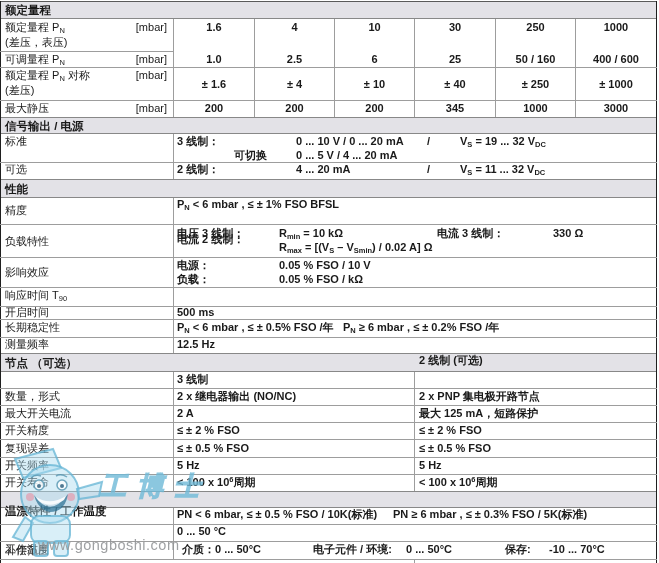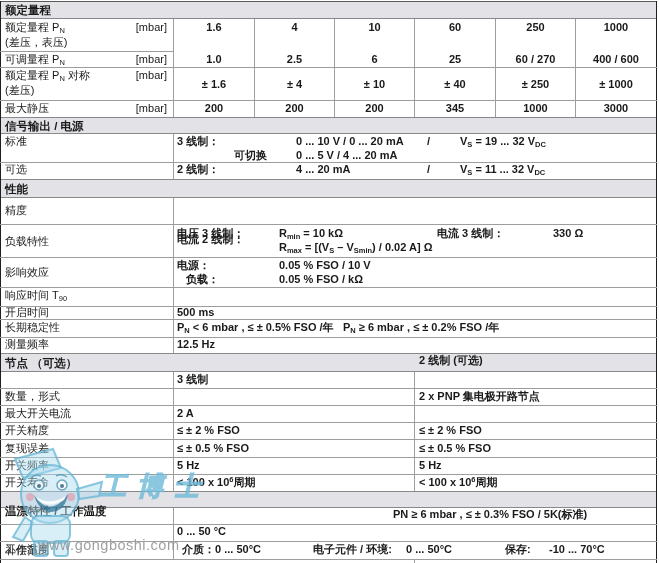--- a/index.html
+++ b/index.html
@@ -79,31 +79,31 @@
   <div class="t ttl" style="left:5px;top:183px">性能</div>
   <div class="t ttl" style="left:5px;top:357px">节点 （可选）</div>
   <div class="t ttl" style="left:5px;top:505px">温漂特性 / 工作温度</div>
 
   <div class="t" style="left:5px;top:21px">额定量程 P<sub>N</sub></div>
   <div class="t" style="left:5px;top:36px">(差压，表压)</div>
   <div class="t unit" style="top:21px">[mbar]</div>
   <div class="t num" style="left:174px;top:21px;width:80px">1.6</div>
   <div class="t num" style="left:255px;top:21px;width:79px">4</div>
   <div class="t num" style="left:335px;top:21px;width:79px">10</div>
-  <div class="t num" style="left:415px;top:21px;width:80px">60</div>
+  <div class="t num" style="left:415px;top:21px;width:80px">30</div>
   <div class="t num" style="left:496px;top:21px;width:79px">250</div>
   <div class="t num" style="left:576px;top:21px;width:80px">1000</div>
 
   <div class="t" style="left:5px;top:53px">可调量程 P<sub>N</sub></div>
   <div class="t unit" style="top:53px">[mbar]</div>
   <div class="t num" style="left:174px;top:53px;width:80px">1.0</div>
   <div class="t num" style="left:255px;top:53px;width:79px">2.5</div>
   <div class="t num" style="left:335px;top:53px;width:79px">6</div>
   <div class="t num" style="left:415px;top:53px;width:80px">25</div>
-  <div class="t num" style="left:496px;top:53px;width:79px">60 / 270</div>
+  <div class="t num" style="left:496px;top:53px;width:79px">50 / 160</div>
   <div class="t num" style="left:576px;top:53px;width:80px">400 / 600</div>
 
   <div class="t" style="left:5px;top:69px">额定量程 P<sub>N</sub> 对称</div>
   <div class="t" style="left:5px;top:84px">(差压)</div>
   <div class="t unit" style="top:69px">[mbar]</div>
   <div class="t num" style="left:174px;top:78px;width:80px">± 1.6</div>
   <div class="t num" style="left:255px;top:78px;width:79px">± 4</div>
   <div class="t num" style="left:335px;top:78px;width:79px">± 10</div>
   <div class="t num" style="left:415px;top:78px;width:80px">± 40</div>
   <div class="t num" style="left:496px;top:78px;width:79px">± 250</div>
@@ -126,72 +126,76 @@
   <div class="t b" style="left:234px;top:149px">可切换</div>
   <div class="t b" style="left:296px;top:149px">0 ... 5 V / 4 ... 20 mA</div>
 
   <div class="t" style="left:5px;top:163px">可选</div>
   <div class="t b" style="left:177px;top:163px">2 线制：</div>
   <div class="t b" style="left:296px;top:163px">4 ... 20 mA</div>
   <div class="t b" style="left:427px;top:163px">/</div>
   <div class="t b" style="left:460px;top:163px">V<sub>S</sub> = 11 ... 32 V<sub>DC</sub></div>
 
   <div class="t" style="left:5px;top:204px">精度</div>
+  <div class="t b" style="left:177px;top:198px">P<sub>N</sub> &lt; 6 mbar , ≤ ± 1% FSO BFSL</div>
 
   <div class="t" style="left:5px;top:235px">负载特性</div>
   <div class="t b" style="left:177px;top:227px">电压 3 线制：</div>
   <div class="t b" style="left:279px;top:227px">R<sub>min</sub> = 10 kΩ</div>
   <div class="t b" style="left:437px;top:227px">电流 3 线制：</div>
   <div class="t b" style="left:553px;top:227px">330 Ω</div>
   <div class="t b" style="left:177px;top:233px">电流 2 线制：</div>
   <div class="t b" style="left:279px;top:241px">R<sub>max</sub> = [(V<sub>S</sub> – V<sub>Smin</sub>) / 0.02 A] Ω</div>
 
   <div class="t" style="left:5px;top:266px">影响效应</div>
   <div class="t b" style="left:177px;top:259px">电源：</div>
   <div class="t b" style="left:279px;top:259px">0.05 % FSO / 10 V</div>
-  <div class="t b" style="left:186px;top:273px">负载：</div>
+  <div class="t b" style="left:177px;top:273px">负载：</div>
   <div class="t b" style="left:279px;top:273px">0.05 % FSO / kΩ</div>
 
   <div class="t" style="left:5px;top:289px">响应时间 T<sub>90</sub></div>
 
   <div class="t" style="left:5px;top:306px">开启时间</div>
   <div class="t b" style="left:177px;top:306px">500 ms</div>
 
   <div class="t" style="left:5px;top:321px">长期稳定性</div>
   <div class="t b" style="left:177px;top:321px">P<sub>N</sub> &lt; 6 mbar , ≤ ± 0.5% FSO /年</div>
   <div class="t b" style="left:343px;top:321px">P<sub>N</sub> ≥ 6 mbar , ≤ ± 0.2% FSO /年</div>
 
   <div class="t" style="left:5px;top:338px">测量频率</div>
   <div class="t b" style="left:177px;top:338px">12.5 Hz</div>
 
   <div class="t b" style="left:177px;top:373px">3 线制</div>
   <div class="t b" style="left:419px;top:354px">2 线制 (可选)</div>
 
   <div class="t" style="left:5px;top:390px">数量，形式</div>
+  <div class="t b" style="left:177px;top:390px">2 x 继电器输出 (NO/NC)</div>
   <div class="t b" style="left:419px;top:390px">2 x PNP 集电极开路节点</div>
 
   <div class="t" style="left:5px;top:407px">最大开关电流</div>
   <div class="t b" style="left:177px;top:407px">2 A</div>
+  <div class="t b" style="left:419px;top:407px">最大 125 mA，短路保护</div>
 
   <div class="t" style="left:5px;top:424px">开关精度</div>
   <div class="t b" style="left:177px;top:424px">≤ ± 2 % FSO</div>
   <div class="t b" style="left:419px;top:424px">≤ ± 2 % FSO</div>
 
   <div class="t" style="left:5px;top:442px">复现误差</div>
   <div class="t b" style="left:177px;top:442px">≤ ± 0.5 % FSO</div>
   <div class="t b" style="left:419px;top:442px">≤ ± 0.5 % FSO</div>
 
   <div class="t" style="left:5px;top:459px">开关频率</div>
   <div class="t b" style="left:177px;top:459px">5 Hz</div>
   <div class="t b" style="left:419px;top:459px">5 Hz</div>
 
   <div class="t" style="left:5px;top:476px">开关寿命</div>
   <div class="t b" style="left:177px;top:476px">&lt; 100 x 10<sup>6</sup>周期</div>
   <div class="t b" style="left:419px;top:476px">&lt; 100 x 10<sup>6</sup>周期</div>
 
+  <div class="t b" style="left:177px;top:508px">PN &lt; 6 mbar, ≤ ± 0.5 % FSO / 10K(标准)</div>
   <div class="t b" style="left:393px;top:508px">PN ≥ 6 mbar , ≤ ± 0.3% FSO / 5K(标准)</div>
 
   <div class="t" style="left:5px;top:544px">补偿范围</div>
   <div class="t b" style="left:177px;top:525px">0 ... 50 °C</div>
 
   <div class="t" style="left:5px;top:543px">工作温度</div>
   <div class="t b" style="left:182px;top:543px">介质：</div>
   <div class="t b" style="left:215px;top:543px">0 ... 50°C</div>
   <div class="t b" style="left:313px;top:543px">电子元件 / 环境:</div>
   <div class="t b" style="left:406px;top:543px">0 ... 50°C</div>

